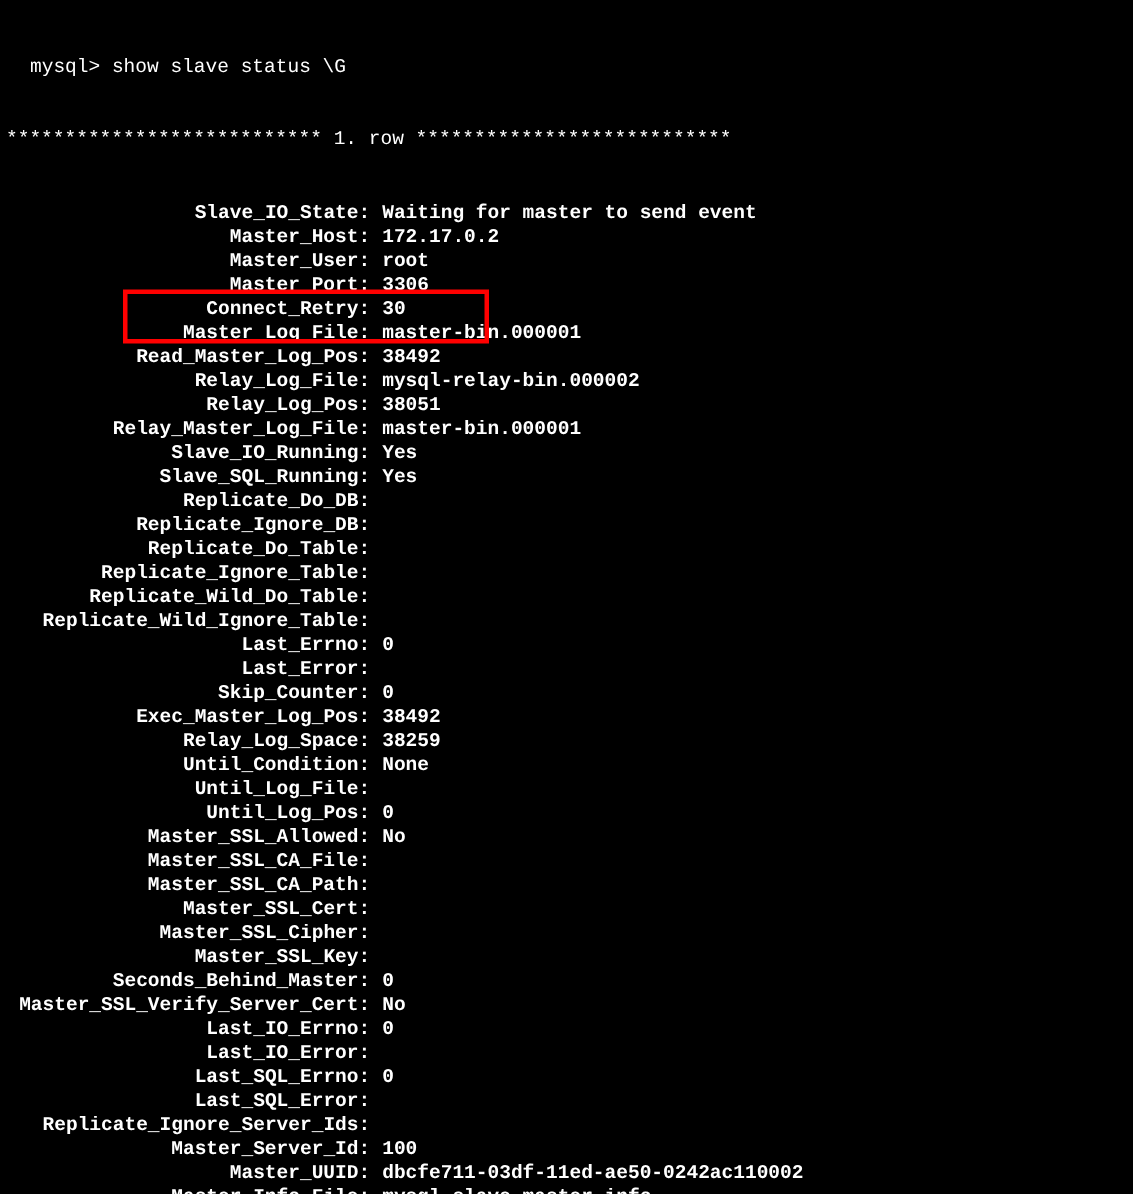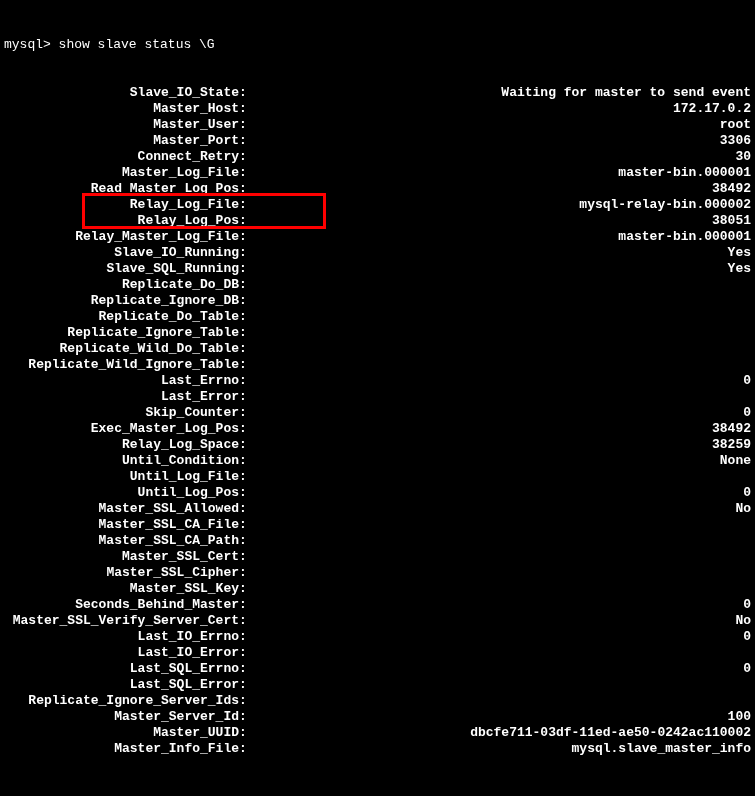--- a/index.html
+++ b/index.html
@@ -30,36 +30,38 @@
     .label {
       width: 235px;
       text-align: right;
       padding-right: 0;
     }
     .sep {
       width: 8px;
     }
     .value {
       flex: 1;
-      text-align: right;
+      text-align: left;
     }
     .prompt-line {
       padding-left: 0;
       height: 16px;
+      margin-left: 16px;
     }
     .header-row {
       height: 16px;
     }
     .highlight-box {
       position: absolute;
       border: 3px solid #ff0000;
       pointer-events: none;
     }
   </style>
 </head>
 <body>
 
 <div class="terminal">
   <div class="prompt-line">mysql&gt; show slave status \G</div>
+  <div class="header-row">*************************** 1. row ***************************</div>
   <div id="rows-container"><div class="row"><span class="label">Slave_IO_State</span><span class="sep">:</span><span class="value"> Waiting for master to send event</span></div><div class="row"><span class="label">Master_Host</span><span class="sep">:</span><span class="value"> 172.17.0.2</span></div><div class="row"><span class="label">Master_User</span><span class="sep">:</span><span class="value"> root</span></div><div class="row"><span class="label">Master_Port</span><span class="sep">:</span><span class="value"> 3306</span></div><div class="row"><span class="label">Connect_Retry</span><span class="sep">:</span><span class="value"> 30</span></div><div class="row"><span class="label">Master_Log_File</span><span class="sep">:</span><span class="value"> master-bin.000001</span></div><div class="row"><span class="label">Read_Master_Log_Pos</span><span class="sep">:</span><span class="value"> 38492</span></div><div class="row"><span class="label">Relay_Log_File</span><span class="sep">:</span><span class="value"> mysql-relay-bin.000002</span></div><div class="row"><span class="label">Relay_Log_Pos</span><span class="sep">:</span><span class="value"> 38051</span></div><div class="row"><span class="label">Relay_Master_Log_File</span><span class="sep">:</span><span class="value"> master-bin.000001</span></div><div class="row"><span class="label">Slave_IO_Running</span><span class="sep">:</span><span class="value"> Yes</span></div><div class="row"><span class="label">Slave_SQL_Running</span><span class="sep">:</span><span class="value"> Yes</span></div><div class="row"><span class="label">Replicate_Do_DB</span><span class="sep">:</span><span class="value"> </span></div><div class="row"><span class="label">Replicate_Ignore_DB</span><span class="sep">:</span><span class="value"> </span></div><div class="row"><span class="label">Replicate_Do_Table</span><span class="sep">:</span><span class="value"> </span></div><div class="row"><span class="label">Replicate_Ignore_Table</span><span class="sep">:</span><span class="value"> </span></div><div class="row"><span class="label">Replicate_Wild_Do_Table</span><span class="sep">:</span><span class="value"> </span></div><div class="row"><span class="label">Replicate_Wild_Ignore_Table</span><span class="sep">:</span><span class="value"> </span></div><div class="row"><span class="label">Last_Errno</span><span class="sep">:</span><span class="value"> 0</span></div><div class="row"><span class="label">Last_Error</span><span class="sep">:</span><span class="value"> </span></div><div class="row"><span class="label">Skip_Counter</span><span class="sep">:</span><span class="value"> 0</span></div><div class="row"><span class="label">Exec_Master_Log_Pos</span><span class="sep">:</span><span class="value"> 38492</span></div><div class="row"><span class="label">Relay_Log_Space</span><span class="sep">:</span><span class="value"> 38259</span></div><div class="row"><span class="label">Until_Condition</span><span class="sep">:</span><span class="value"> None</span></div><div class="row"><span class="label">Until_Log_File</span><span class="sep">:</span><span class="value"> </span></div><div class="row"><span class="label">Until_Log_Pos</span><span class="sep">:</span><span class="value"> 0</span></div><div class="row"><span class="label">Master_SSL_Allowed</span><span class="sep">:</span><span class="value"> No</span></div><div class="row"><span class="label">Master_SSL_CA_File</span><span class="sep">:</span><span class="value"> </span></div><div class="row"><span class="label">Master_SSL_CA_Path</span><span class="sep">:</span><span class="value"> </span></div><div class="row"><span class="label">Master_SSL_Cert</span><span class="sep">:</span><span class="value"> </span></div><div class="row"><span class="label">Master_SSL_Cipher</span><span class="sep">:</span><span class="value"> </span></div><div class="row"><span class="label">Master_SSL_Key</span><span class="sep">:</span><span class="value"> </span></div><div class="row"><span class="label">Seconds_Behind_Master</span><span class="sep">:</span><span class="value"> 0</span></div><div class="row"><span class="label">Master_SSL_Verify_Server_Cert</span><span class="sep">:</span><span class="value"> No</span></div><div class="row"><span class="label">Last_IO_Errno</span><span class="sep">:</span><span class="value"> 0</span></div><div class="row"><span class="label">Last_IO_Error</span><span class="sep">:</span><span class="value"> </span></div><div class="row"><span class="label">Last_SQL_Errno</span><span class="sep">:</span><span class="value"> 0</span></div><div class="row"><span class="label">Last_SQL_Error</span><span class="sep">:</span><span class="value"> </span></div><div class="row"><span class="label">Replicate_Ignore_Server_Ids</span><span class="sep">:</span><span class="value"> </span></div><div class="row"><span class="label">Master_Server_Id</span><span class="sep">:</span><span class="value"> 100</span></div><div class="row"><span class="label">Master_UUID</span><span class="sep">:</span><span class="value"> dbcfe711-03df-11ed-ae50-0242ac110002</span></div><div class="row"><span class="label">Master_Info_File</span><span class="sep">:</span><span class="value"> mysql.slave_master_info</span></div></div>
 </div>
 
 <div class="highlight-box" style="top:193px;left:82px;width:244px;height:36px;"></div>
 
 </body></html>

